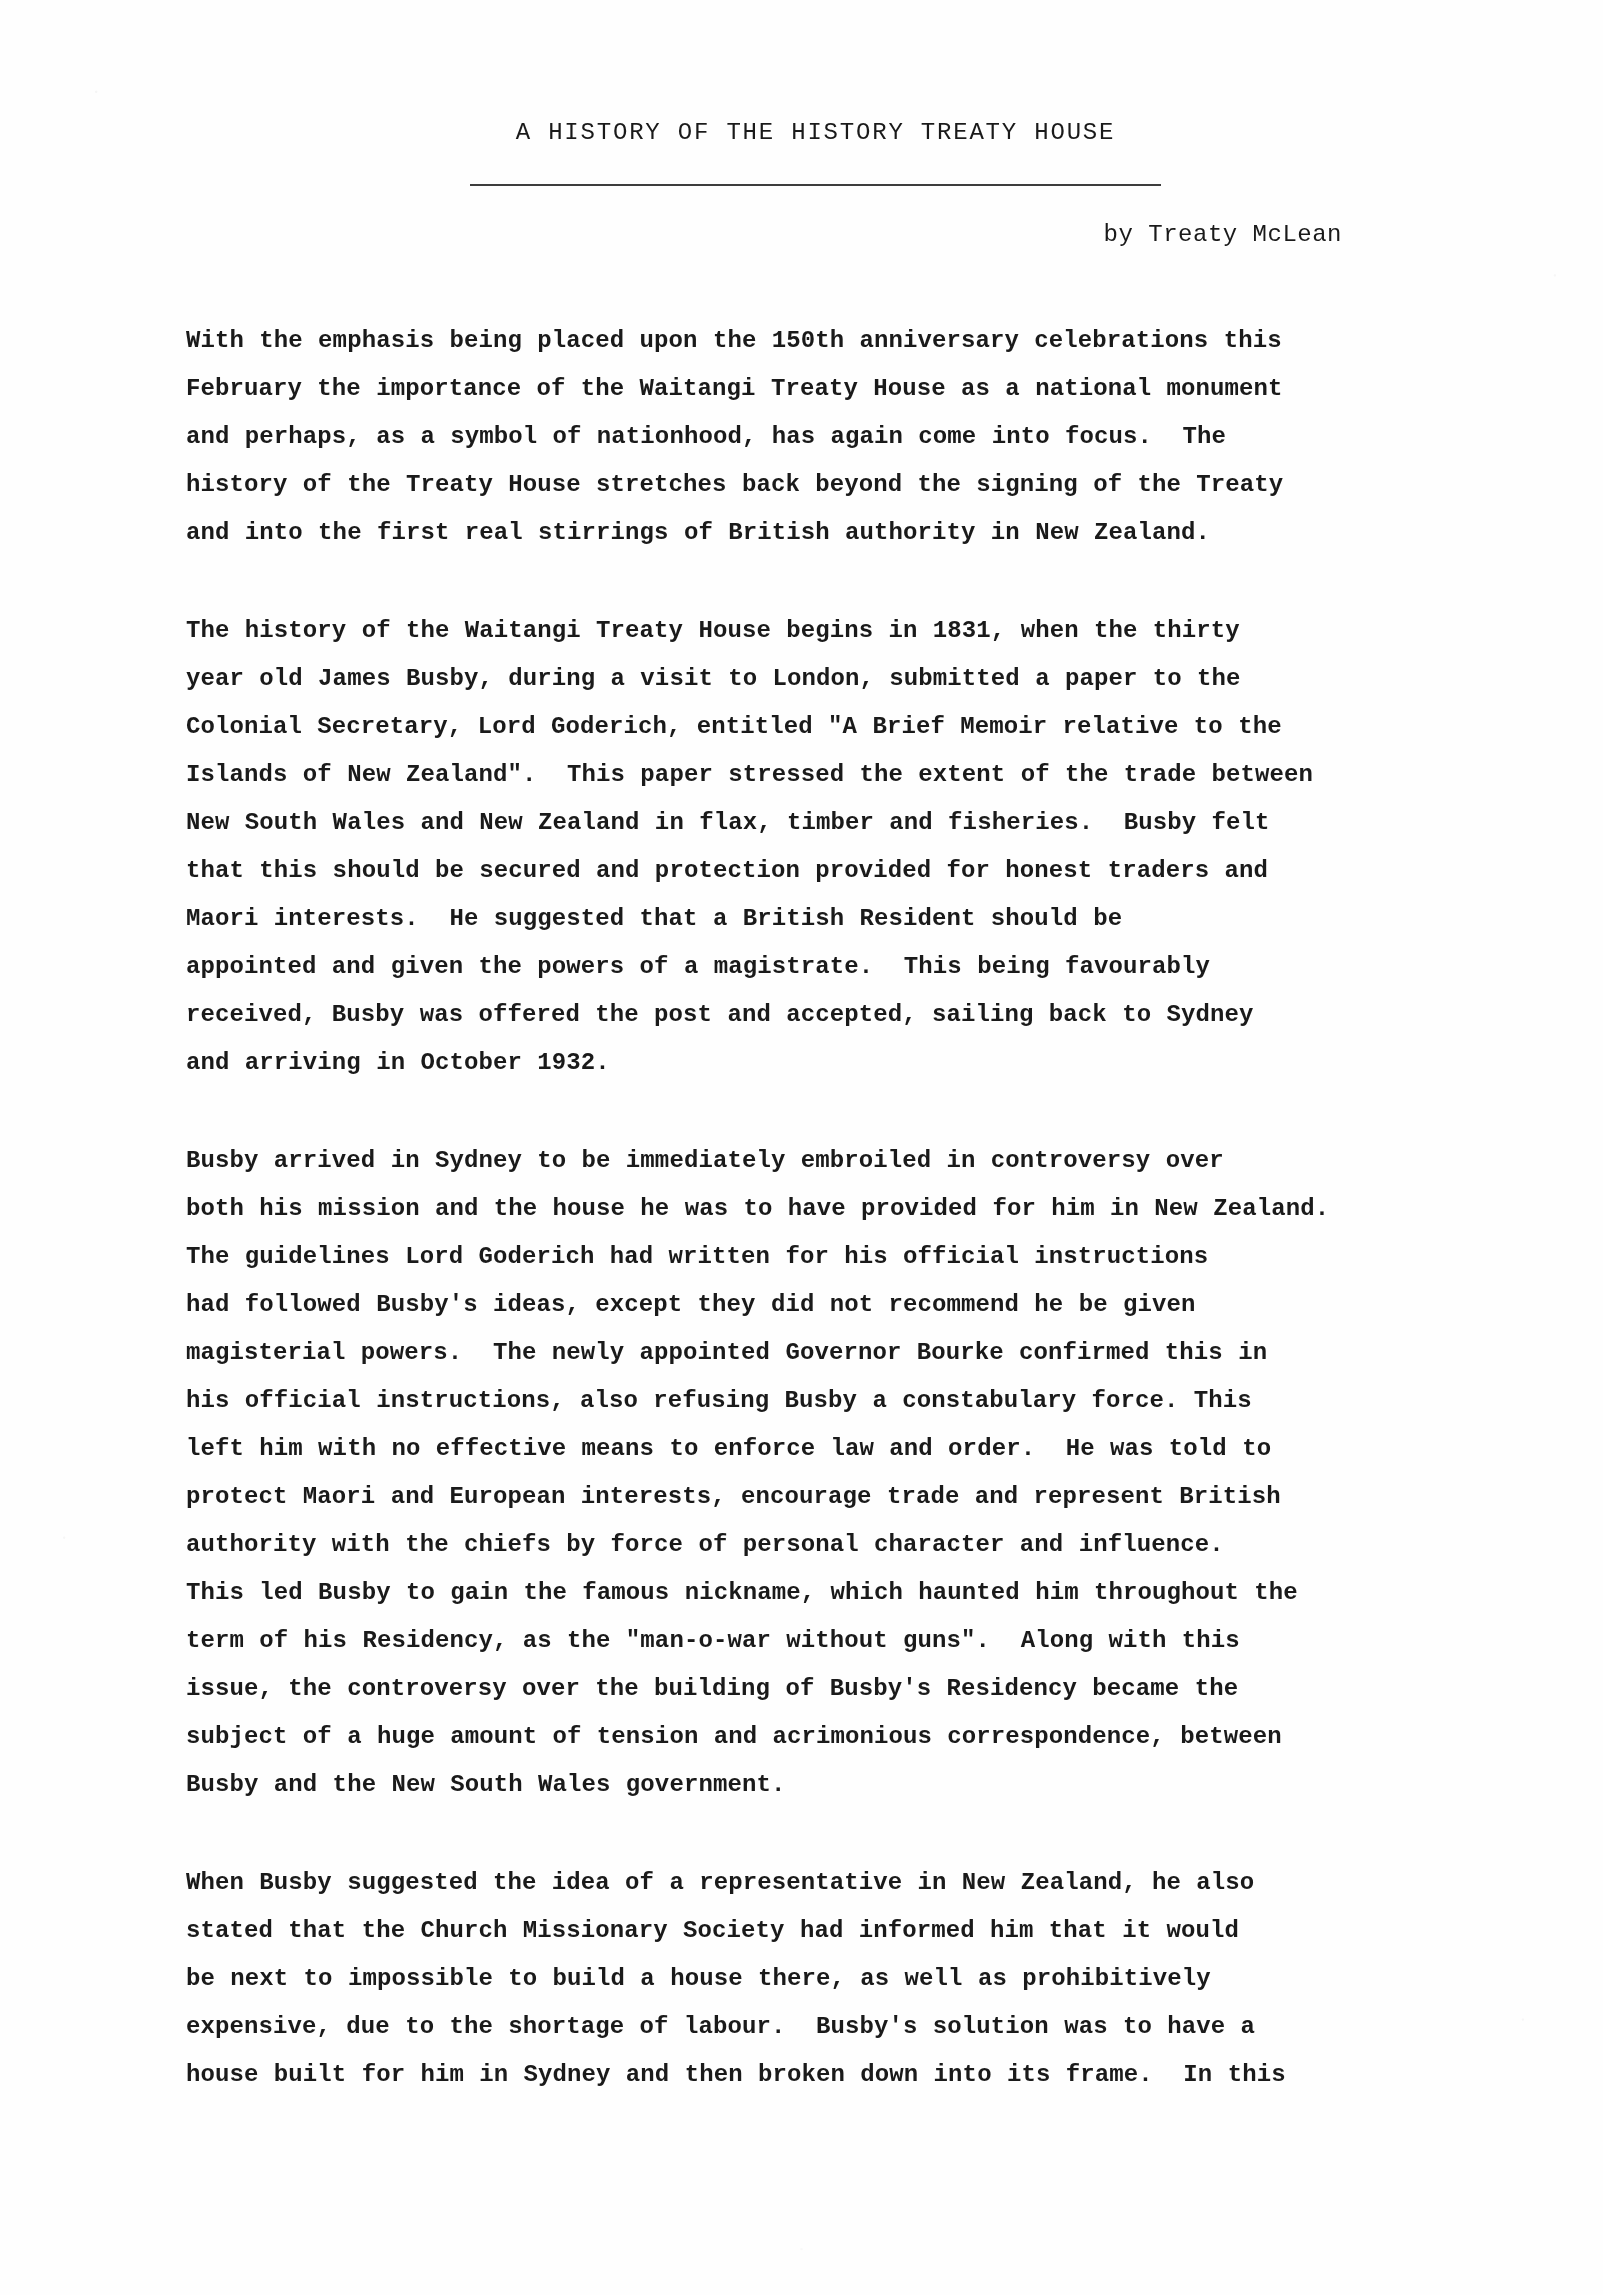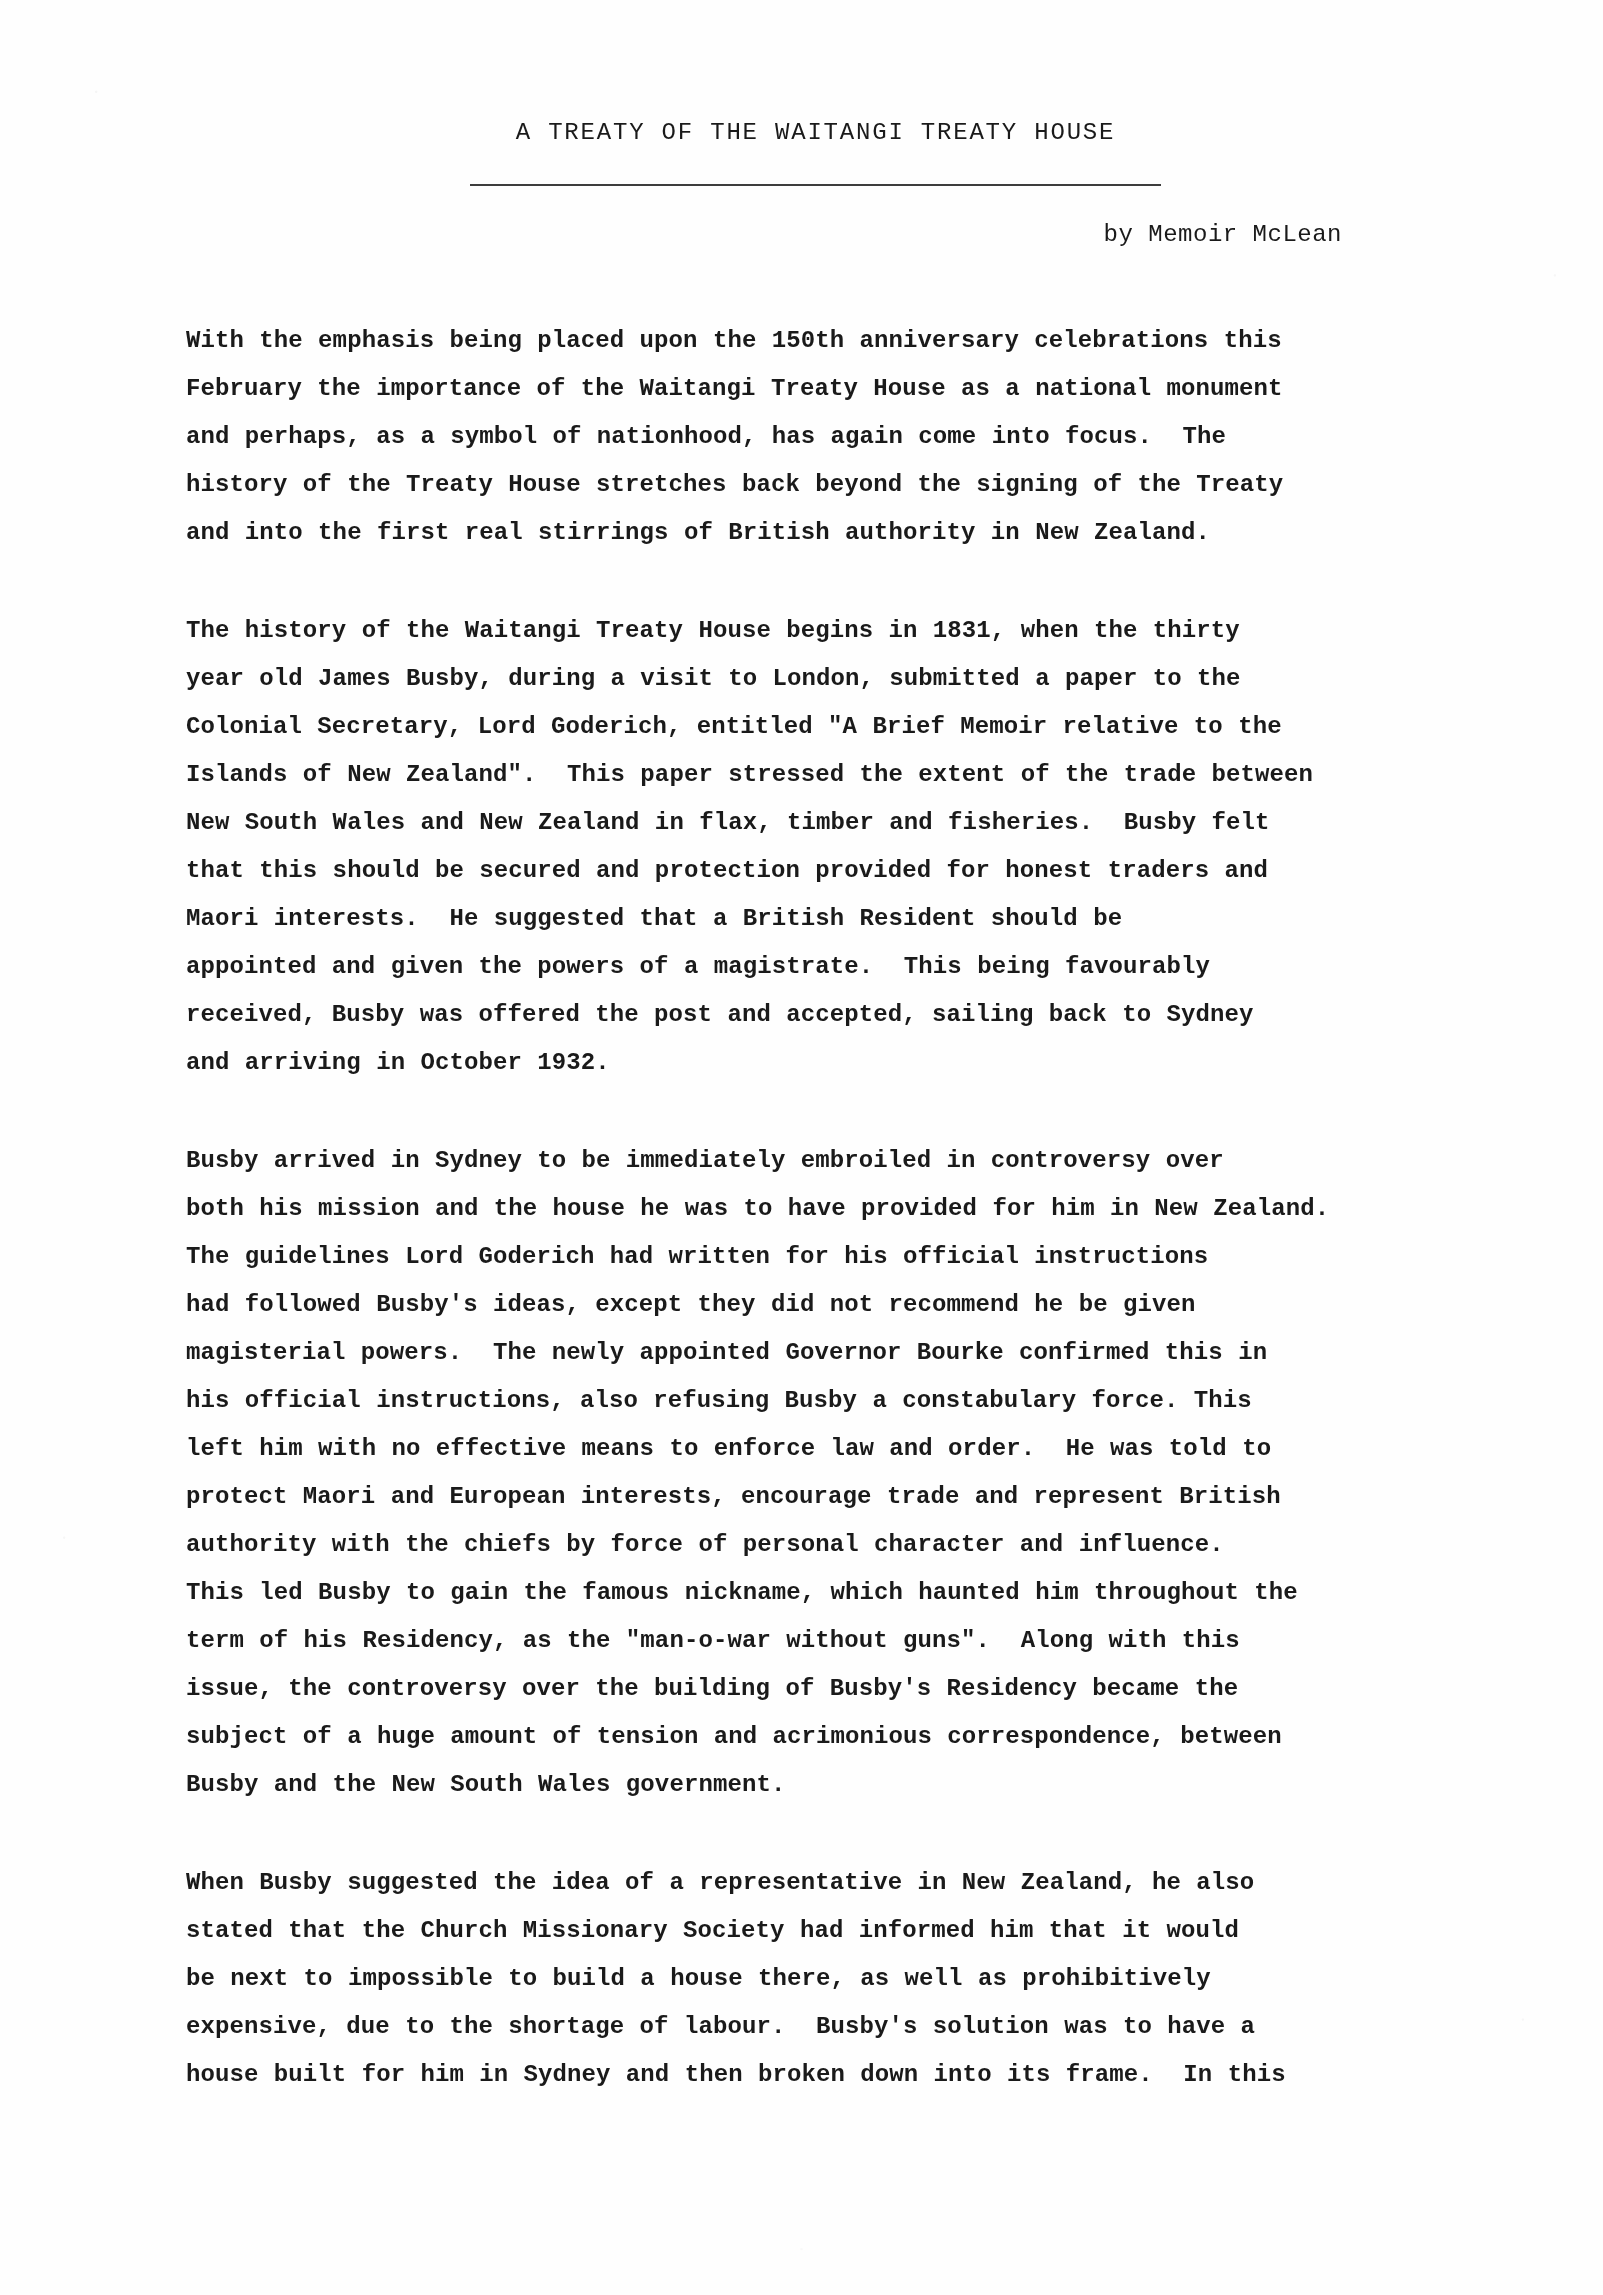--- a/index.html
+++ b/index.html
@@ -86,25 +86,25 @@
 </style>
 </head>
 <body>
 
 <div class="page">
   <div class="paper-texture"></div>
 
   <div class="content">
 
     <div class="title-block">
-      <h1 class="doc-title">A TREATY OF THE WAITANGI TREATY HOUSE</h1>
+      <h1 class="doc-title">A HISTORY OF THE HISTORY TREATY HOUSE</h1>
       <div class="title-rule"></div>
     </div>
 
-    <div class="byline">by Memoir McLean</div>
+    <div class="byline">by Treaty McLean</div>
 
     <div class="body-text">
       <p class="para"><span class="line">With the emphasis being placed upon the 150th anniversary celebrations this</span><span class="line">February the importance of the Waitangi Treaty House as a national monument</span><span class="line">and perhaps, as a symbol of nationhood, has again come into focus.  The</span><span class="line">history of the Treaty House stretches back beyond the signing of the Treaty</span><span class="line">and into the first real stirrings of British authority in New Zealand.</span></p>
       <p class="para"><span class="line">The history of the Waitangi Treaty House begins in 1831, when the thirty</span><span class="line">year old James Busby, during a visit to London, submitted a paper to the</span><span class="line">Colonial Secretary, Lord Goderich, entitled "A Brief Memoir relative to the</span><span class="line">Islands of New Zealand".  This paper stressed the extent of the trade between</span><span class="line">New South Wales and New Zealand in flax, timber and fisheries.  Busby felt</span><span class="line">that this should be secured and protection provided for honest traders and</span><span class="line">Maori interests.  He suggested that a British Resident should be</span><span class="line">appointed and given the powers of a magistrate.  This being favourably</span><span class="line">received, Busby was offered the post and accepted, sailing back to Sydney</span><span class="line">and arriving in October 1932.</span></p>
       <p class="para"><span class="line">Busby arrived in Sydney to be immediately embroiled in controversy over</span><span class="line">both his mission and the house he was to have provided for him in New Zealand.</span><span class="line">The guidelines Lord Goderich had written for his official instructions</span><span class="line">had followed Busby's ideas, except they did not recommend he be given</span><span class="line">magisterial powers.  The newly appointed Governor Bourke confirmed this in</span><span class="line">his official instructions, also refusing Busby a constabulary force. This</span><span class="line">left him with no effective means to enforce law and order.  He was told to</span><span class="line">protect Maori and European interests, encourage trade and represent British</span><span class="line">authority with the chiefs by force of personal character and influence.</span><span class="line">This led Busby to gain the famous nickname, which haunted him throughout the</span><span class="line">term of his Residency, as the "man-o-war without guns".  Along with this</span><span class="line">issue, the controversy over the building of Busby's Residency became the</span><span class="line">subject of a huge amount of tension and acrimonious correspondence, between</span><span class="line">Busby and the New South Wales government.</span></p>
       <p class="para"><span class="line">When Busby suggested the idea of a representative in New Zealand, he also</span><span class="line">stated that the Church Missionary Society had informed him that it would</span><span class="line">be next to impossible to build a house there, as well as prohibitively</span><span class="line">expensive, due to the shortage of labour.  Busby's solution was to have a</span><span class="line">house built for him in Sydney and then broken down into its frame.  In this</span></p>
     </div>
 
   </div>
 </div>

